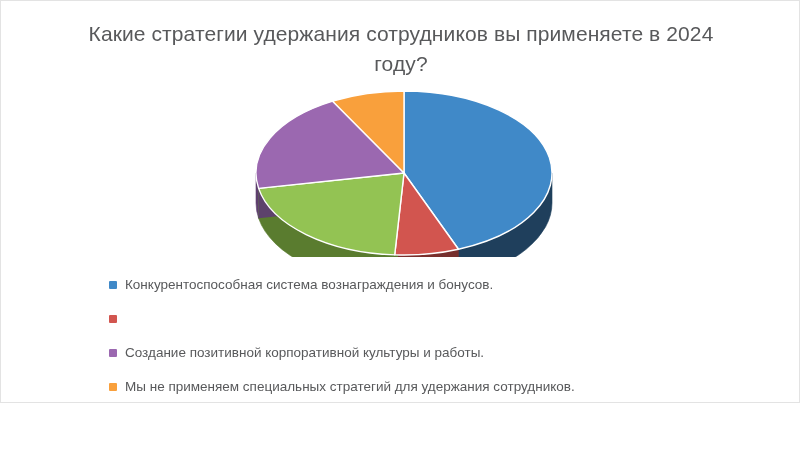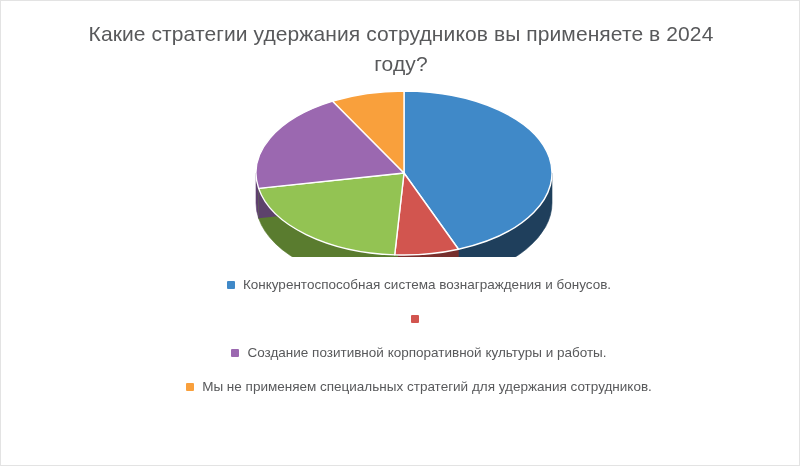--- a/index.html
+++ b/index.html
@@ -7,21 +7,21 @@
     margin: 0;
     padding: 0;
     background: #ffffff;
   }
   body {
     font-family: "Liberation Sans", sans-serif;
   }
   #slide {
     position: relative;
     width: 800px;
-    height: 466px;
+    height: 403px;
     box-sizing: border-box;
     background: #ffffff;
     border: 1px solid #e3e3e3;
     overflow: hidden;
   }
   .chart-title {
     position: absolute;
     left: 60px;
     top: 18px;
     width: 680px;
@@ -49,21 +49,20 @@
     position: absolute;
     left: 108px;
     top: 268px;
     width: 620px;
   }
   .legend-item {
     display: flex;
     align-items: center;
     height: 31px;
     margin-bottom: 3px;
-    justify-content: center;
   }
   .legend-marker {
     width: 8px;
     height: 8px;
     flex: 0 0 8px;
     margin-right: 8px;
     border-radius: 1px;
   }
   .legend-label {
     font-size: 13.5px;

